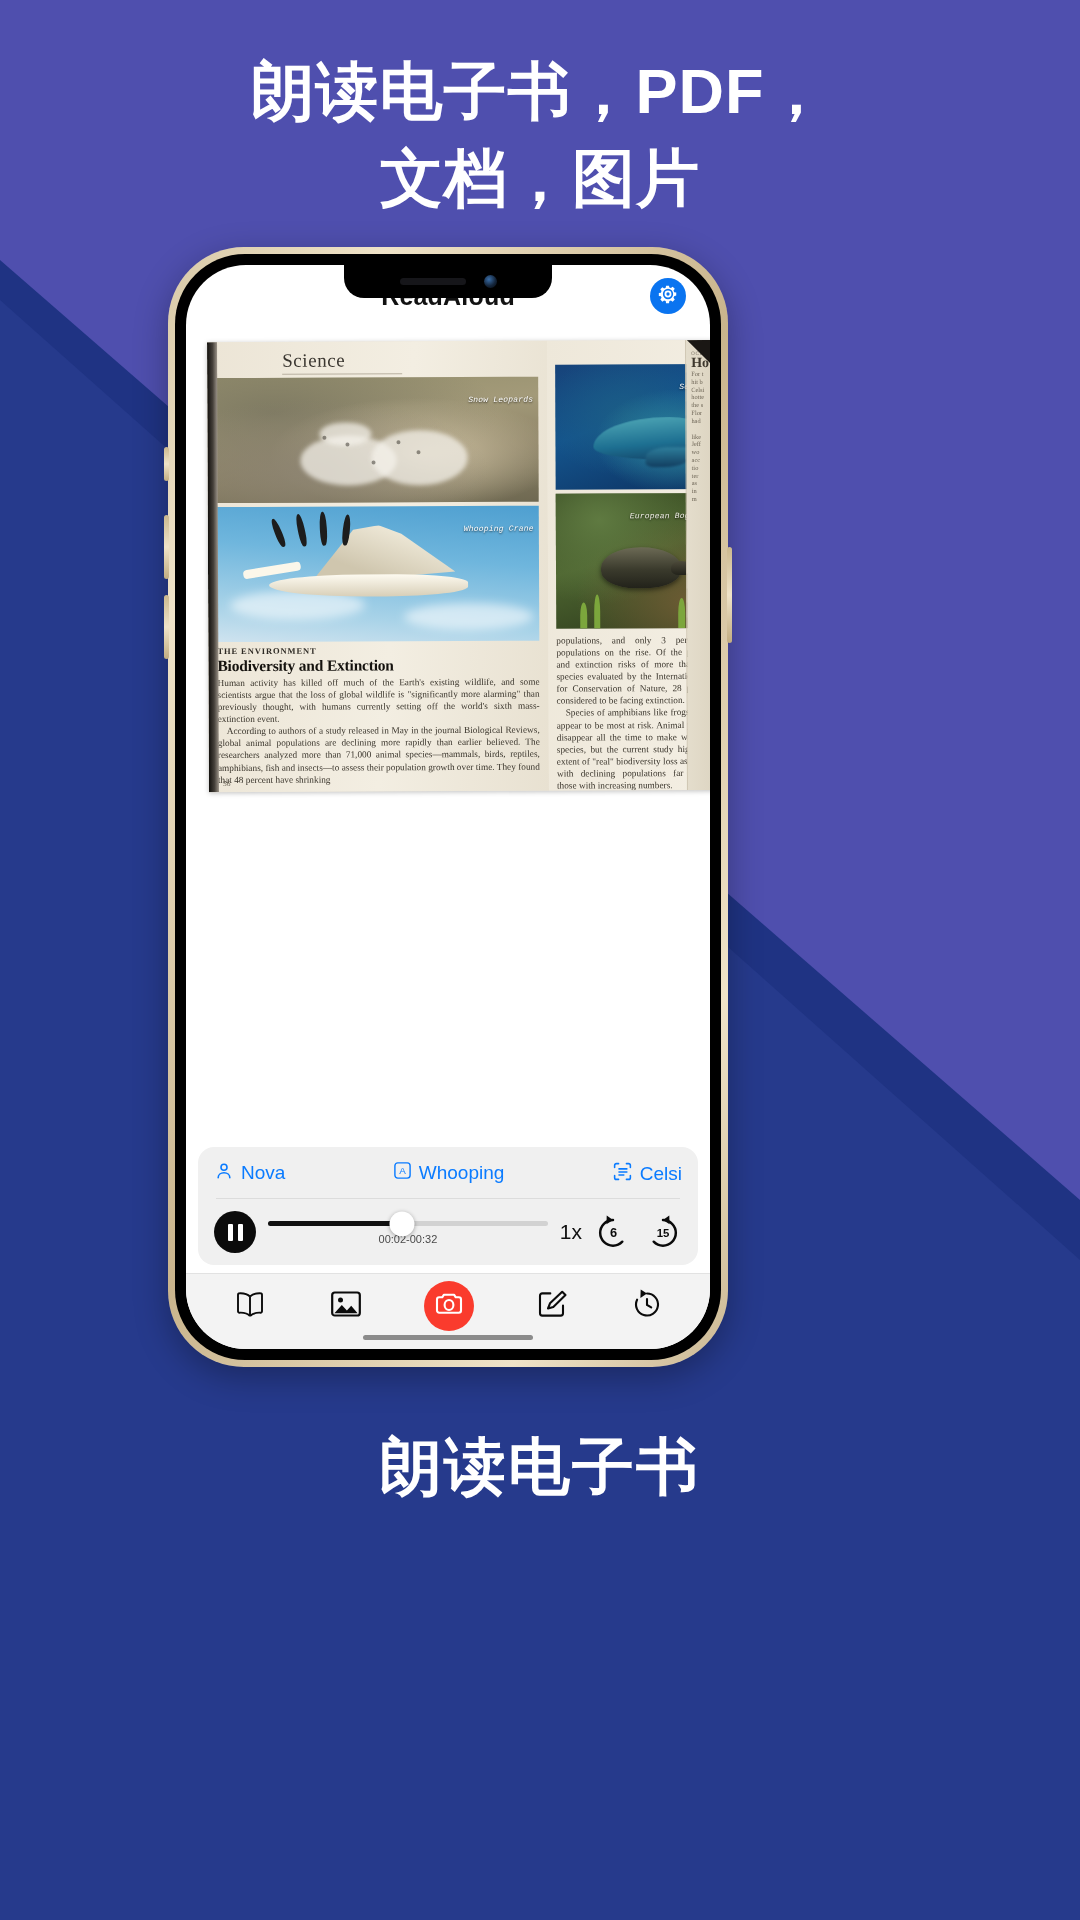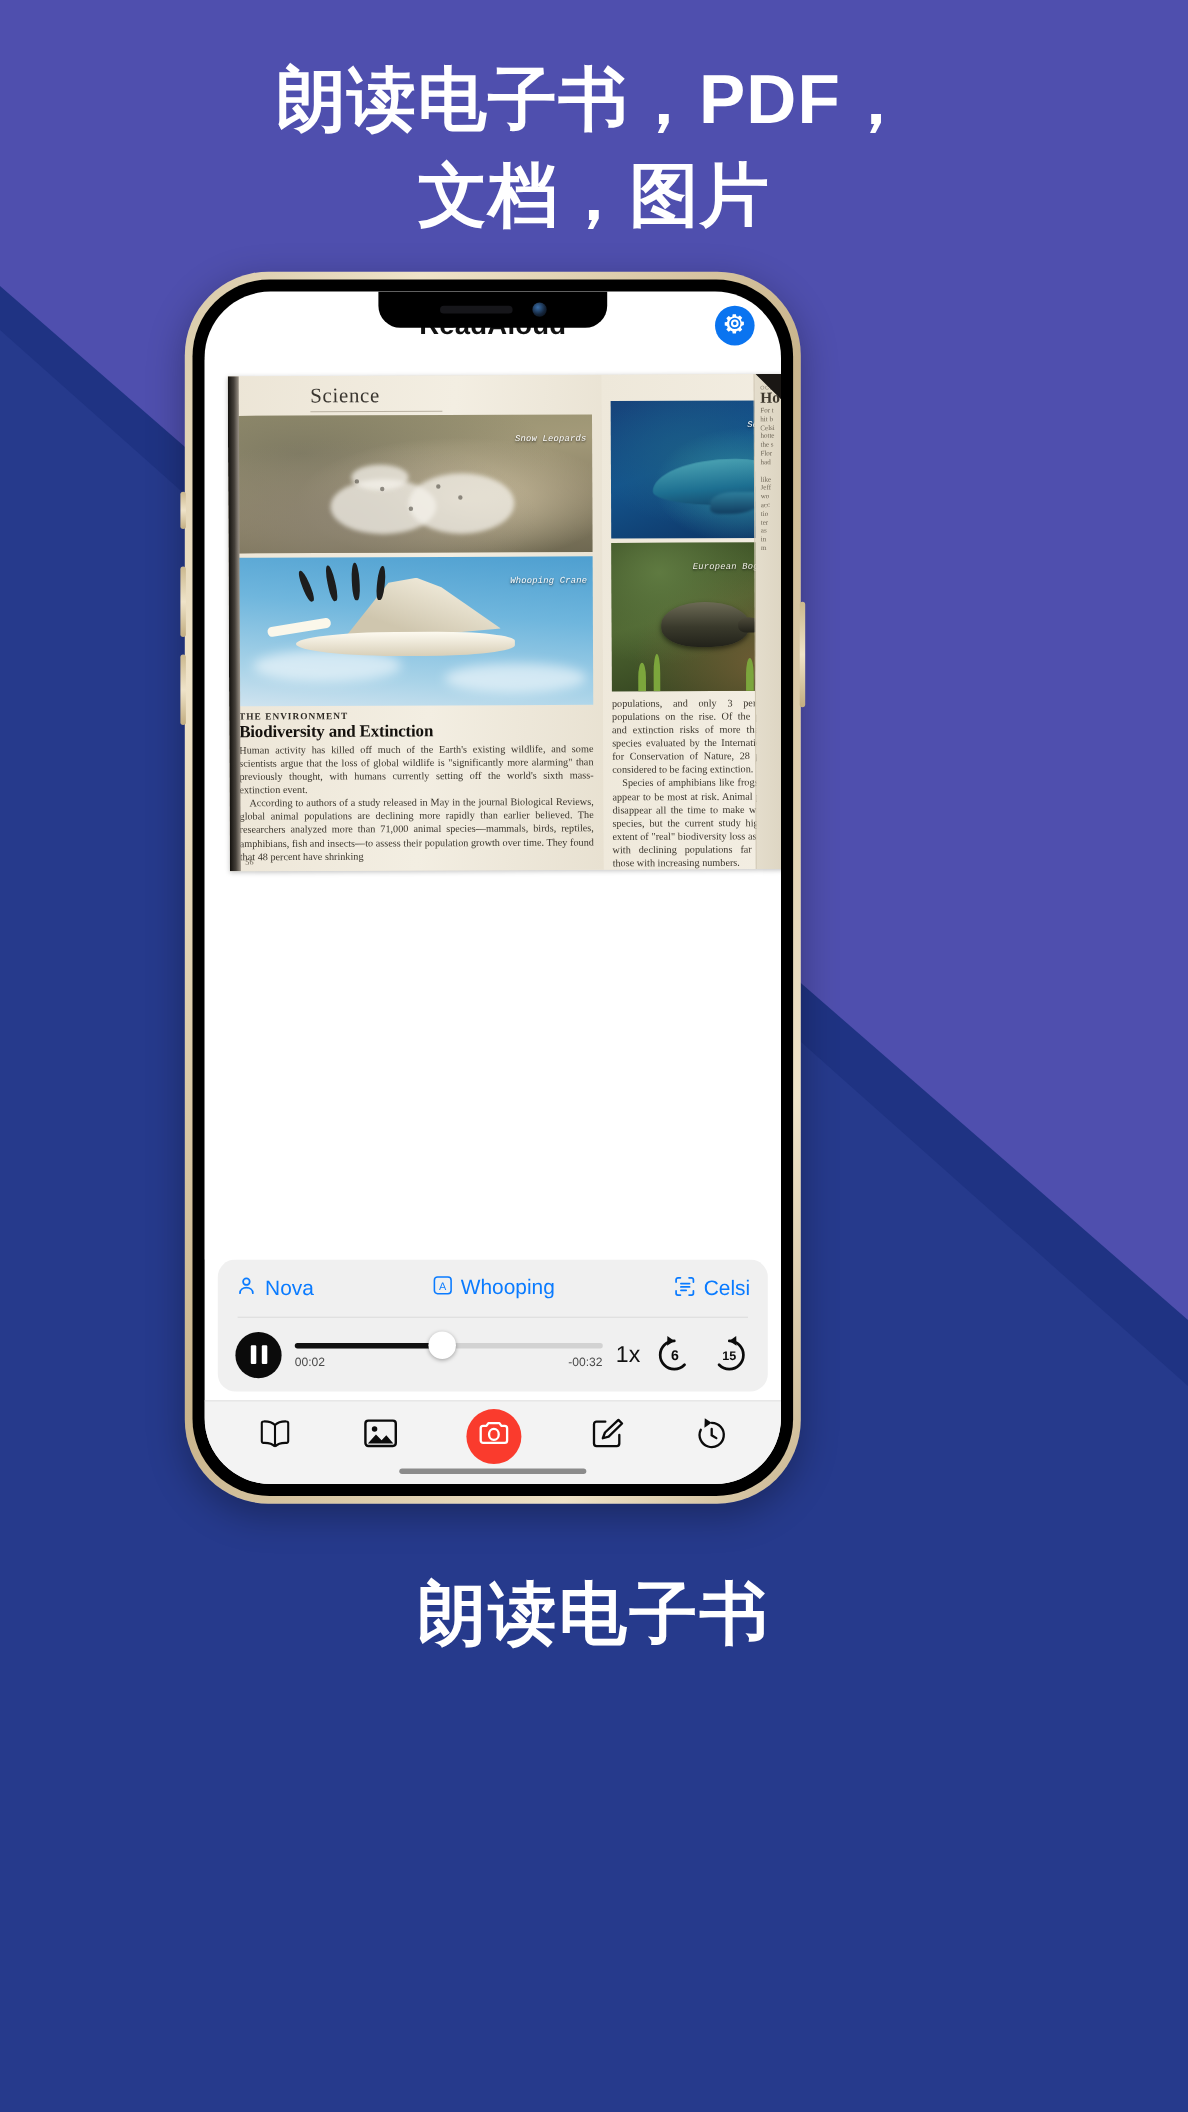--- a/index.html
+++ b/index.html
@@ -286,21 +286,21 @@
   }
   #play-pause i { width:5px; height:17px; background:#fff; border-radius:1px; display:block; }
   #slider-wrap { flex:1 1 auto; position:relative; padding-top:2px; }
   #slider-track { position:relative; height:5px; border-radius:3px; background:#d2d2d2; }
   #slider-fill  { position:absolute; left:0; top:0; height:100%; border-radius:3px; background:#111; }
   #slider-knob  {
     position:absolute; top:50%; width:25px; height:25px; border-radius:50%;
     background:#fff; transform:translate(-50%,-50%);
     box-shadow:0 1px 4px rgba(0,0,0,.35); cursor:pointer;
   }
-  #slider-times { display:flex; justify-content:space-between; margin-top:7px; }
+  #slider-times { display:flex; justify-content:center; margin-top:7px; }
   #slider-times span { font-size:11px; color:#4a4a4a; }
   #speed-label { font-size:21px; color:#111; flex:none; }
   .skip-btn { flex:none; cursor:pointer; }
 
   
   #tabbar {
     flex:none; height:76px; background:#f3f3f3;
     border-top:1px solid #e2e2e2;
     display:flex; align-items:center; justify-content:space-around;
     padding:0 16px 12px 16px;

